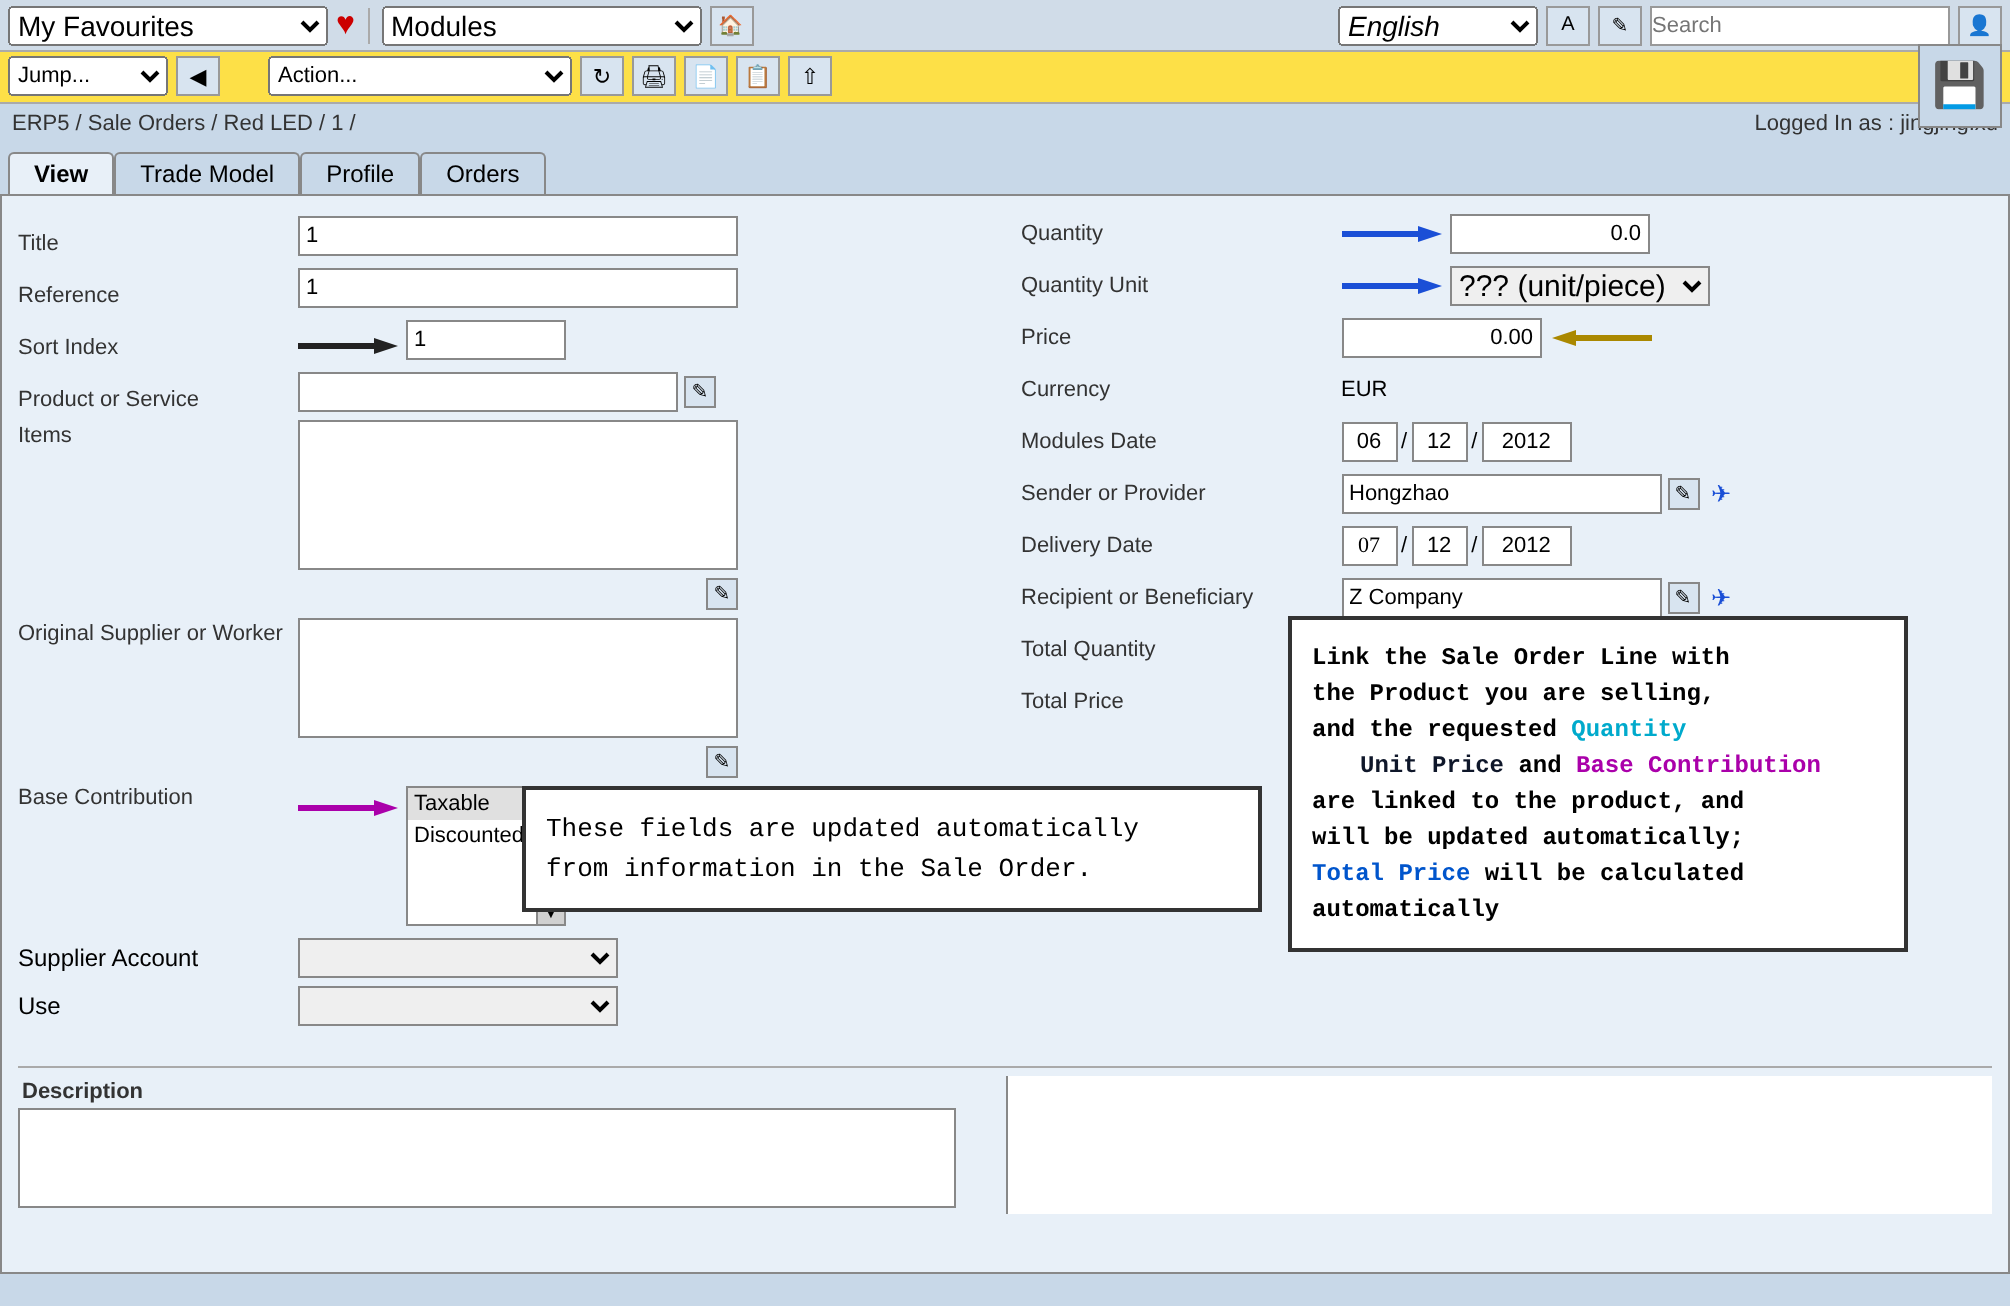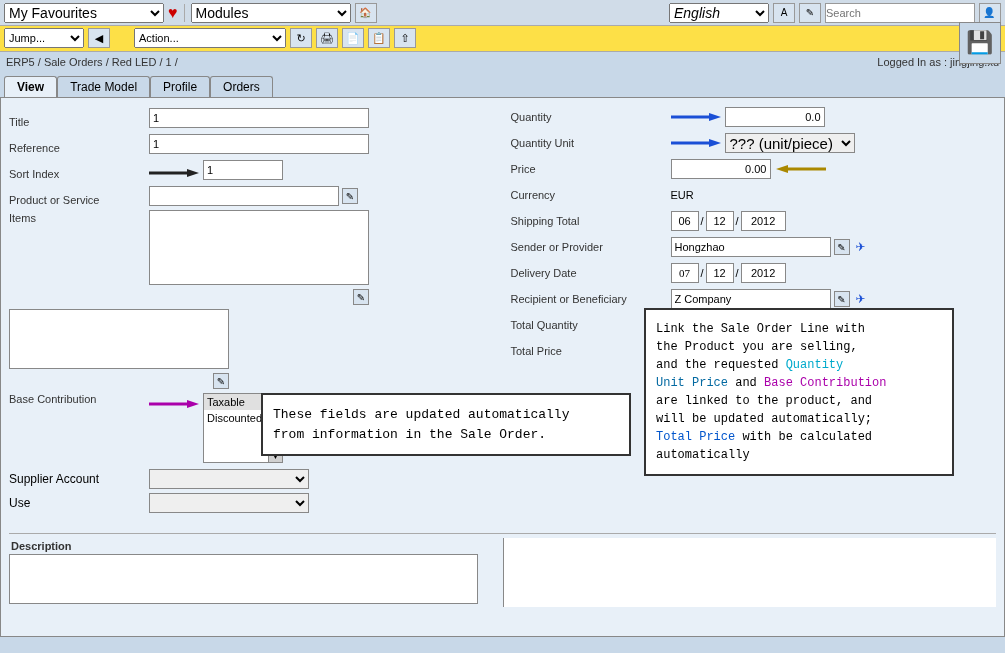--- a/index.html
+++ b/index.html
@@ -98,23 +98,24 @@
       position: absolute;
       right: 50px; top: 210px;
       width: 310px;
       background: white;
       border: 2px solid #333;
       padding: 10px;
       font-family: 'Courier New', monospace;
       font-size: 12px;
       line-height: 1.5;
       z-index: 10;
+      font-weight: bold;
     }
     .tooltip-box .cyan { color: #00aacc; }
-    .tooltip-box .yellow { color: #0369a1; }
+    .tooltip-box .yellow { color: #0f172a; margin-left: 24px; }
     .tooltip-box .magenta { color: #aa00aa; }
     .tooltip-box .blue { color: #0055cc; }
 
     
     .callout-box {
       position: absolute;
       left: 260px; top: 295px;
       width: 370px;
       background: white;
       border: 2px solid #333;
@@ -244,20 +245,21 @@
         <span class="field-label" style="margin-top:2px;">Items</span>
         <div>
           <textarea rows="4" style="width: 220px; height: 75px;"></textarea>
           <div style="display:flex; justify-content:flex-end; margin-top:1px;">
             <div class="edit-icon">✎</div>
           </div>
         </div>
       </div>
 
       <div style="display:flex; margin-bottom:4px;">
+        <span class="field-label" style="margin-top:2px;">Original Supplier or Worker</span>
         <div>
           <textarea rows="3" style="width: 220px; height: 60px;"></textarea>
           <div style="display:flex; justify-content:flex-end; margin-top:1px;">
             <div class="edit-icon">✎</div>
           </div>
         </div>
       </div>
 
       <div class="field-row" style="align-items:flex-start; margin-top:4px;">
         <span class="field-label">Base Contribution</span>
@@ -335,21 +337,21 @@
       </div>
 
       <div class="right-field-row">
         <span class="right-label">Currency</span>
         <div class="right-value">
           <span style="font-size:11px;">EUR</span>
         </div>
       </div>
 
       <div class="right-field-row">
-        <span class="right-label">Shipping Total</span>
+        <span class="right-label">Modules Date</span>
         <div class="right-value date-field">
           <input type="text" style="width: 28px; text-align: center;" value="06">
           <span class="date-sep">/</span>
           <input type="text" style="width: 28px; text-align: center;" value="12">
           <span class="date-sep">/</span>
           <input type="text" style="width: 45px; text-align: center;" value="2012">
         </div>
       </div>
 
       <div class="right-field-row">
@@ -413,21 +415,21 @@
     <div>the Product you are selling,</div>
     <div>
       <span>and the requested </span><span class="cyan">Quantity</span>
     </div>
     <div>
       <span class="yellow">Unit Price</span><span> and </span><span class="magenta">Base Contribution</span>
     </div>
     <div>are linked to the product, and</div>
     <div>will be updated automatically;</div>
     <div>
-      <span class="blue">Total Price</span><span> with be calculated</span>
+      <span class="blue">Total Price</span><span> will be calculated</span>
     </div>
     <div>automatically</div>
   </div>
 
   <div class="description-section" style="margin-top:16px; border-top:1px solid #aaa; padding-top:4px;">
     <div style="width:50%;">
       <div class="description-label">Description</div>
       <textarea style="width: 95%; height: 50px; border: 1px solid rgb(136, 136, 136); background: white;"></textarea>
     </div>
     <div style="width:50%; border-left:1px solid #888; background:white; min-height:60px;">

